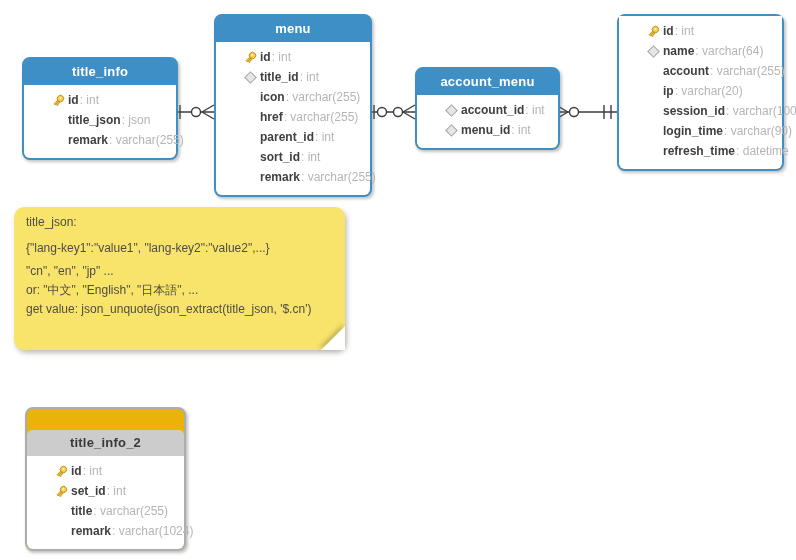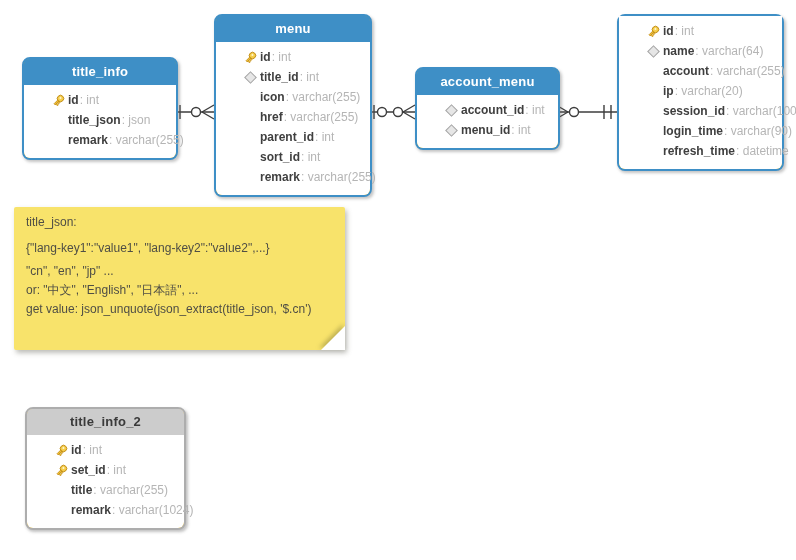--- a/index.html
+++ b/index.html
@@ -12,38 +12,38 @@
     position:absolute;border-radius:8px;background:#eab308;
     box-shadow:1.5px 2px 3px rgba(110,110,110,.4);
     border:2px solid #3E8FC6;
   }
   .etable .thead{
     font-size:13px;font-weight:bold;text-align:center;
     padding:5px 4px 6px;border-radius:5px 5px 0 0;
     background:#3E8FC6;color:#ffffff;letter-spacing:.2px;
   }
   .etable.gray{border-color:#ADADAD;box-shadow:1.5px 2px 3px rgba(120,120,120,.45);}
-  .etable.gray .thead{background:#CCCCCC;color:#3A3A3A;}
+  .etable.gray .thead{background:#CCCCCC;color:#3A3A3A;margin-top:21px;}
   .tbody{padding:5px 4px 8px 24px;border-radius:0 0 6px 6px;background:#fff;}
   .row{display:flex;align-items:center;height:20px;white-space:nowrap;}
   .icon-cell{width:20px;flex:0 0 20px;display:flex;align-items:center;justify-content:center;}
   .fname{font-size:12px;font-weight:bold;color:#3F3F3F;}
   .ftype{font-size:12px;color:#B5B5B5;margin-left:1px;}
   .diamond{width:7px;height:7px;background:#E6E6E6;border:1px solid #A6A6A6;transform:rotate(45deg);display:inline-block;}
   .icon-spacer{width:7px;height:7px;display:inline-block;}
   
   .t-title_info   {left:22px; top:57px; width:152px;}
   .t-menu         {left:214px;top:14px; width:154px;}
   .t-account_menu {left:415px;top:67px; width:141px;}
   .t-account      {left:617px;top:14px; width:163px;}
   .t-title_info_2 {left:25px; top:407px;width:157px;}
   
   .note{
     position:absolute;left:14px;top:207px;width:331px;height:143px;
-    background:#F8E36B;border-radius:2px;box-sizing:border-box;
+    background:#F8E36B;border-radius:10px;box-sizing:border-box;
     padding:8px 12px;box-shadow:2px 3px 5px rgba(110,110,100,.45);
     font-size:12px;color:#4F4E45;
   }
   .note-line{margin-bottom:7px;line-height:15px;}
   .note-line:nth-child(1){margin-bottom:11px;}
   .note-line:nth-child(2){margin-bottom:8px;}
   .note-line:nth-child(3){margin-bottom:4px;}
   .note-line:nth-child(4){margin-bottom:4px;}
   .note-line:nth-child(5){margin-bottom:11px;}
   .note-fold{

